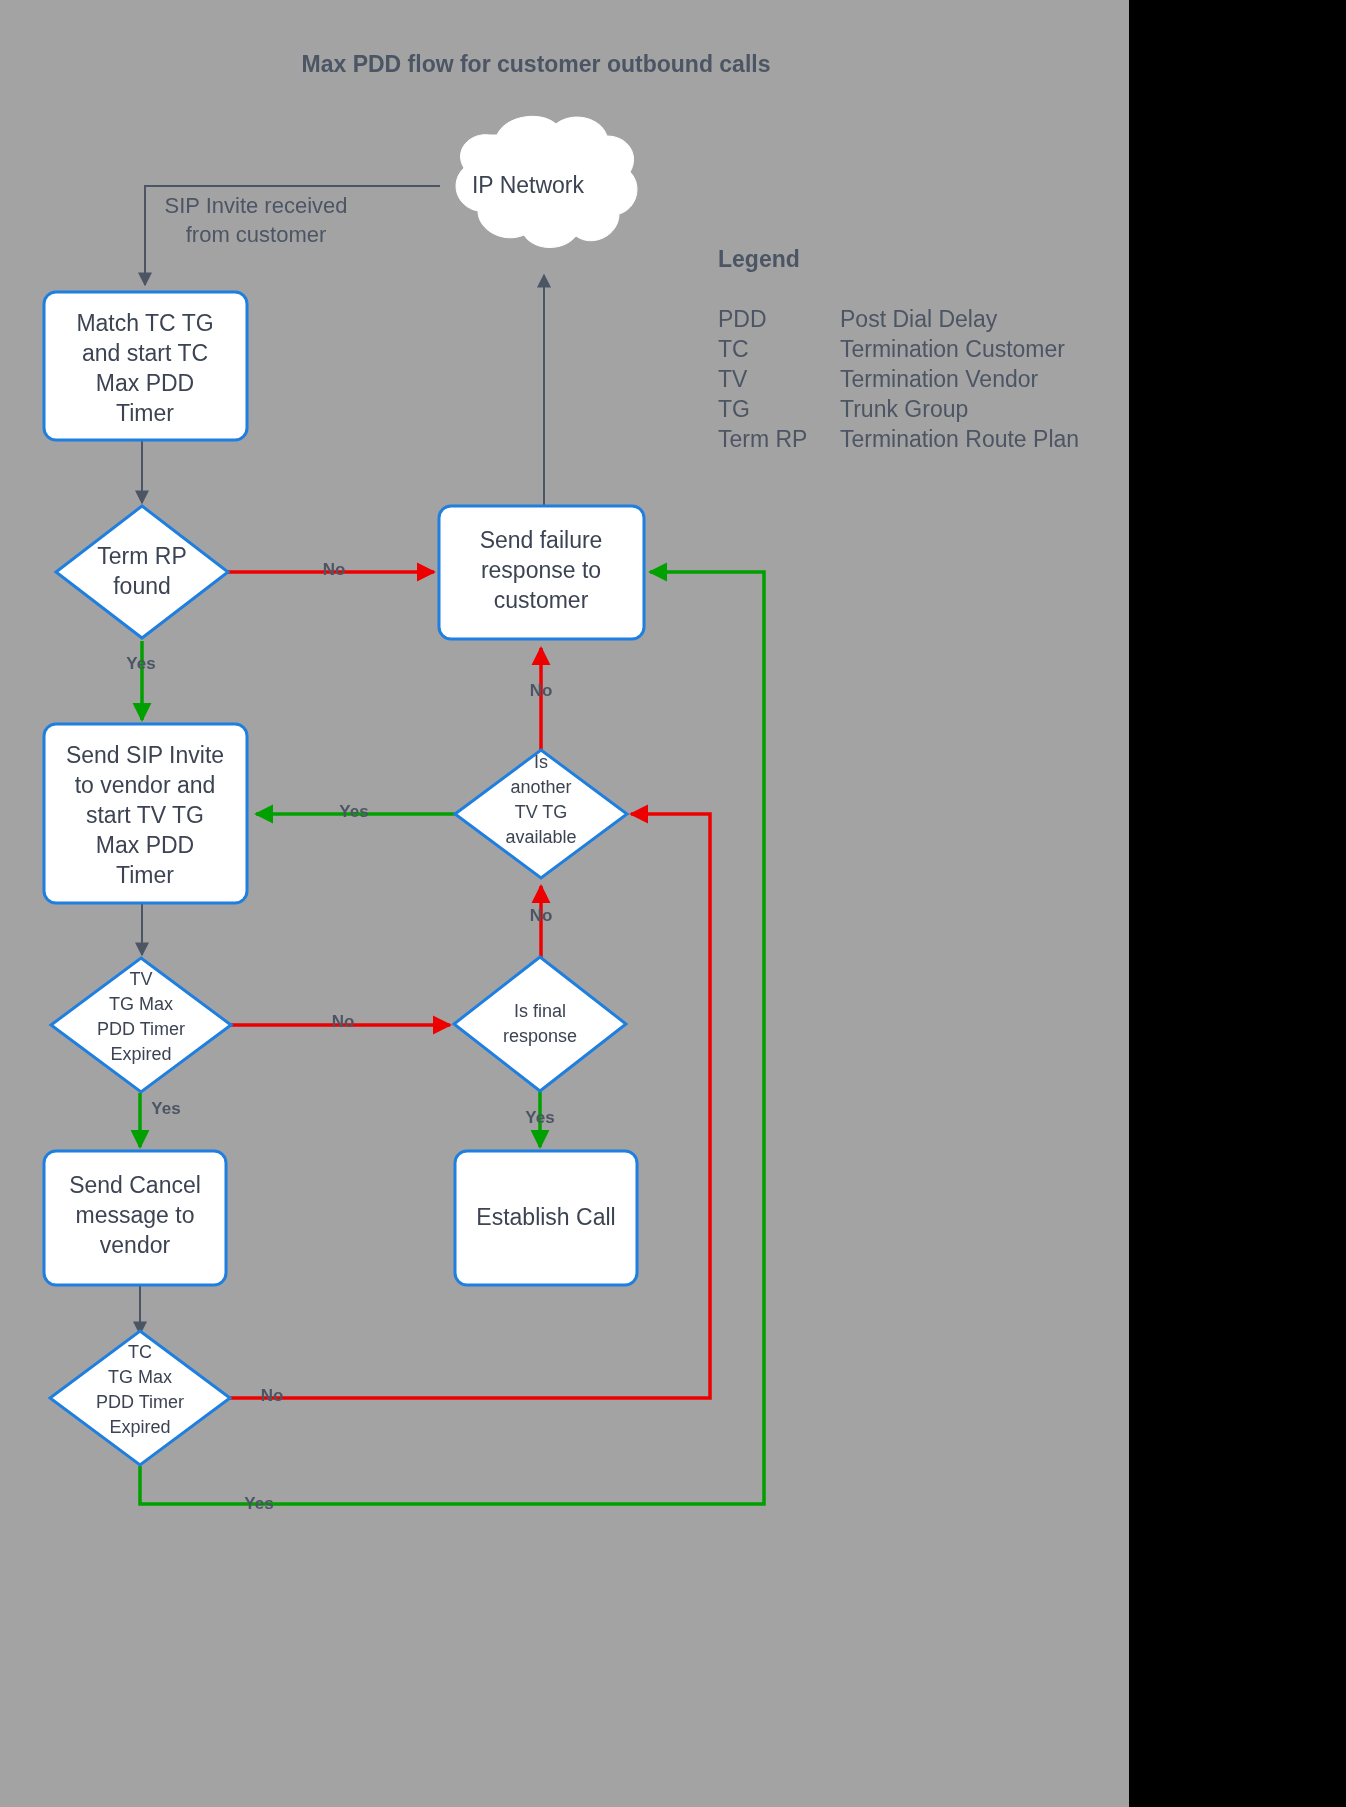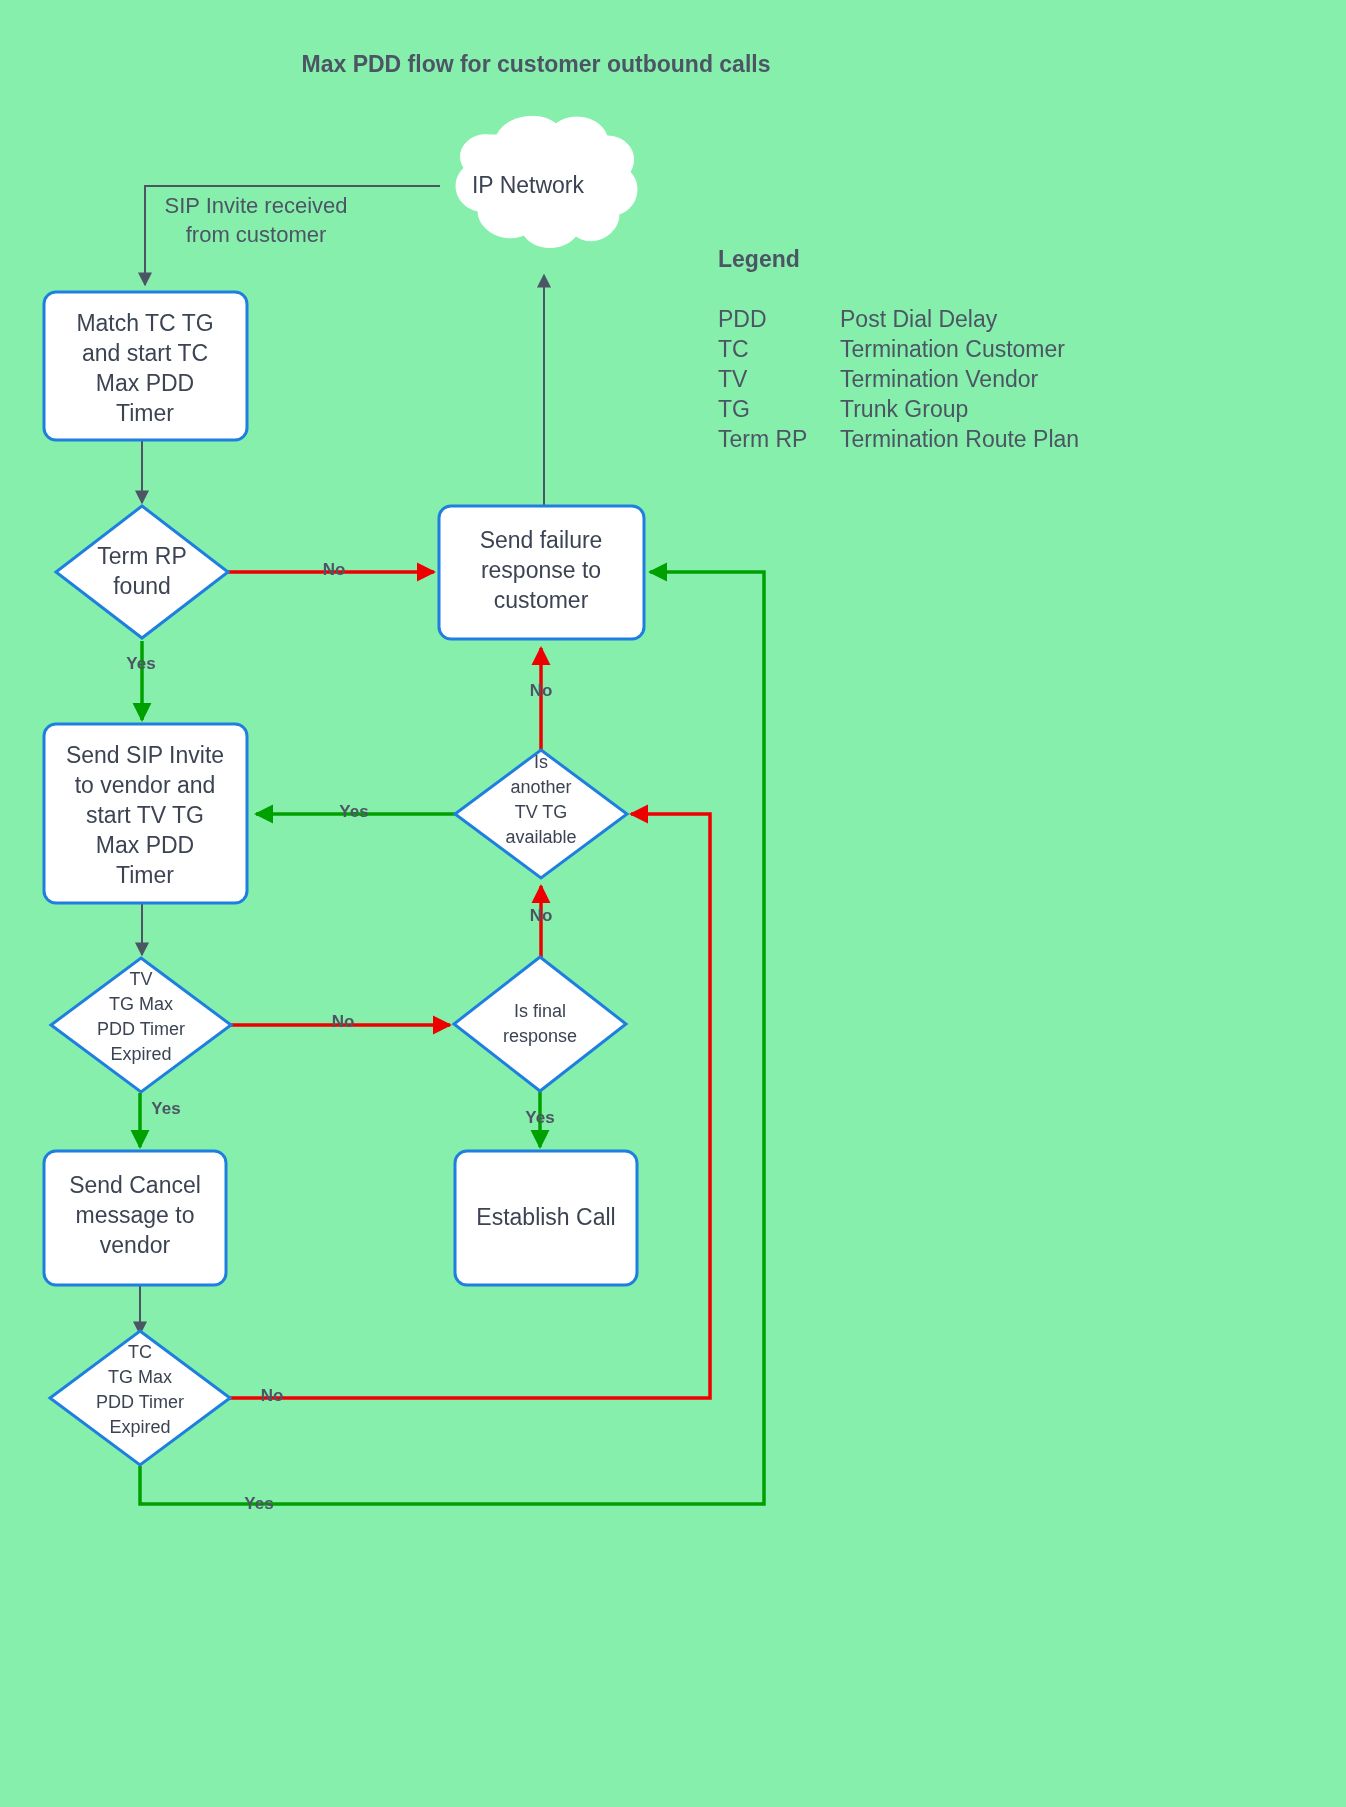--- a/index.html
+++ b/index.html
@@ -8,23 +8,23 @@
     background: #000000;
   }
   body {
     width: 1346px;
     height: 1807px;
     overflow: hidden;
     font-family: "Liberation Sans", sans-serif;
   }
   #stage {
     position: relative;
-    width: 1346px;
+    width: 1129px;
     height: 1807px;
-    background: #86efac;
+    background: #a3a3a3;
   }
   svg#flow {
     position: absolute;
     top: 0;
     left: 0;
     width: 1346px;
     height: 1807px;
     display: block;
   }
   .node-shape {

